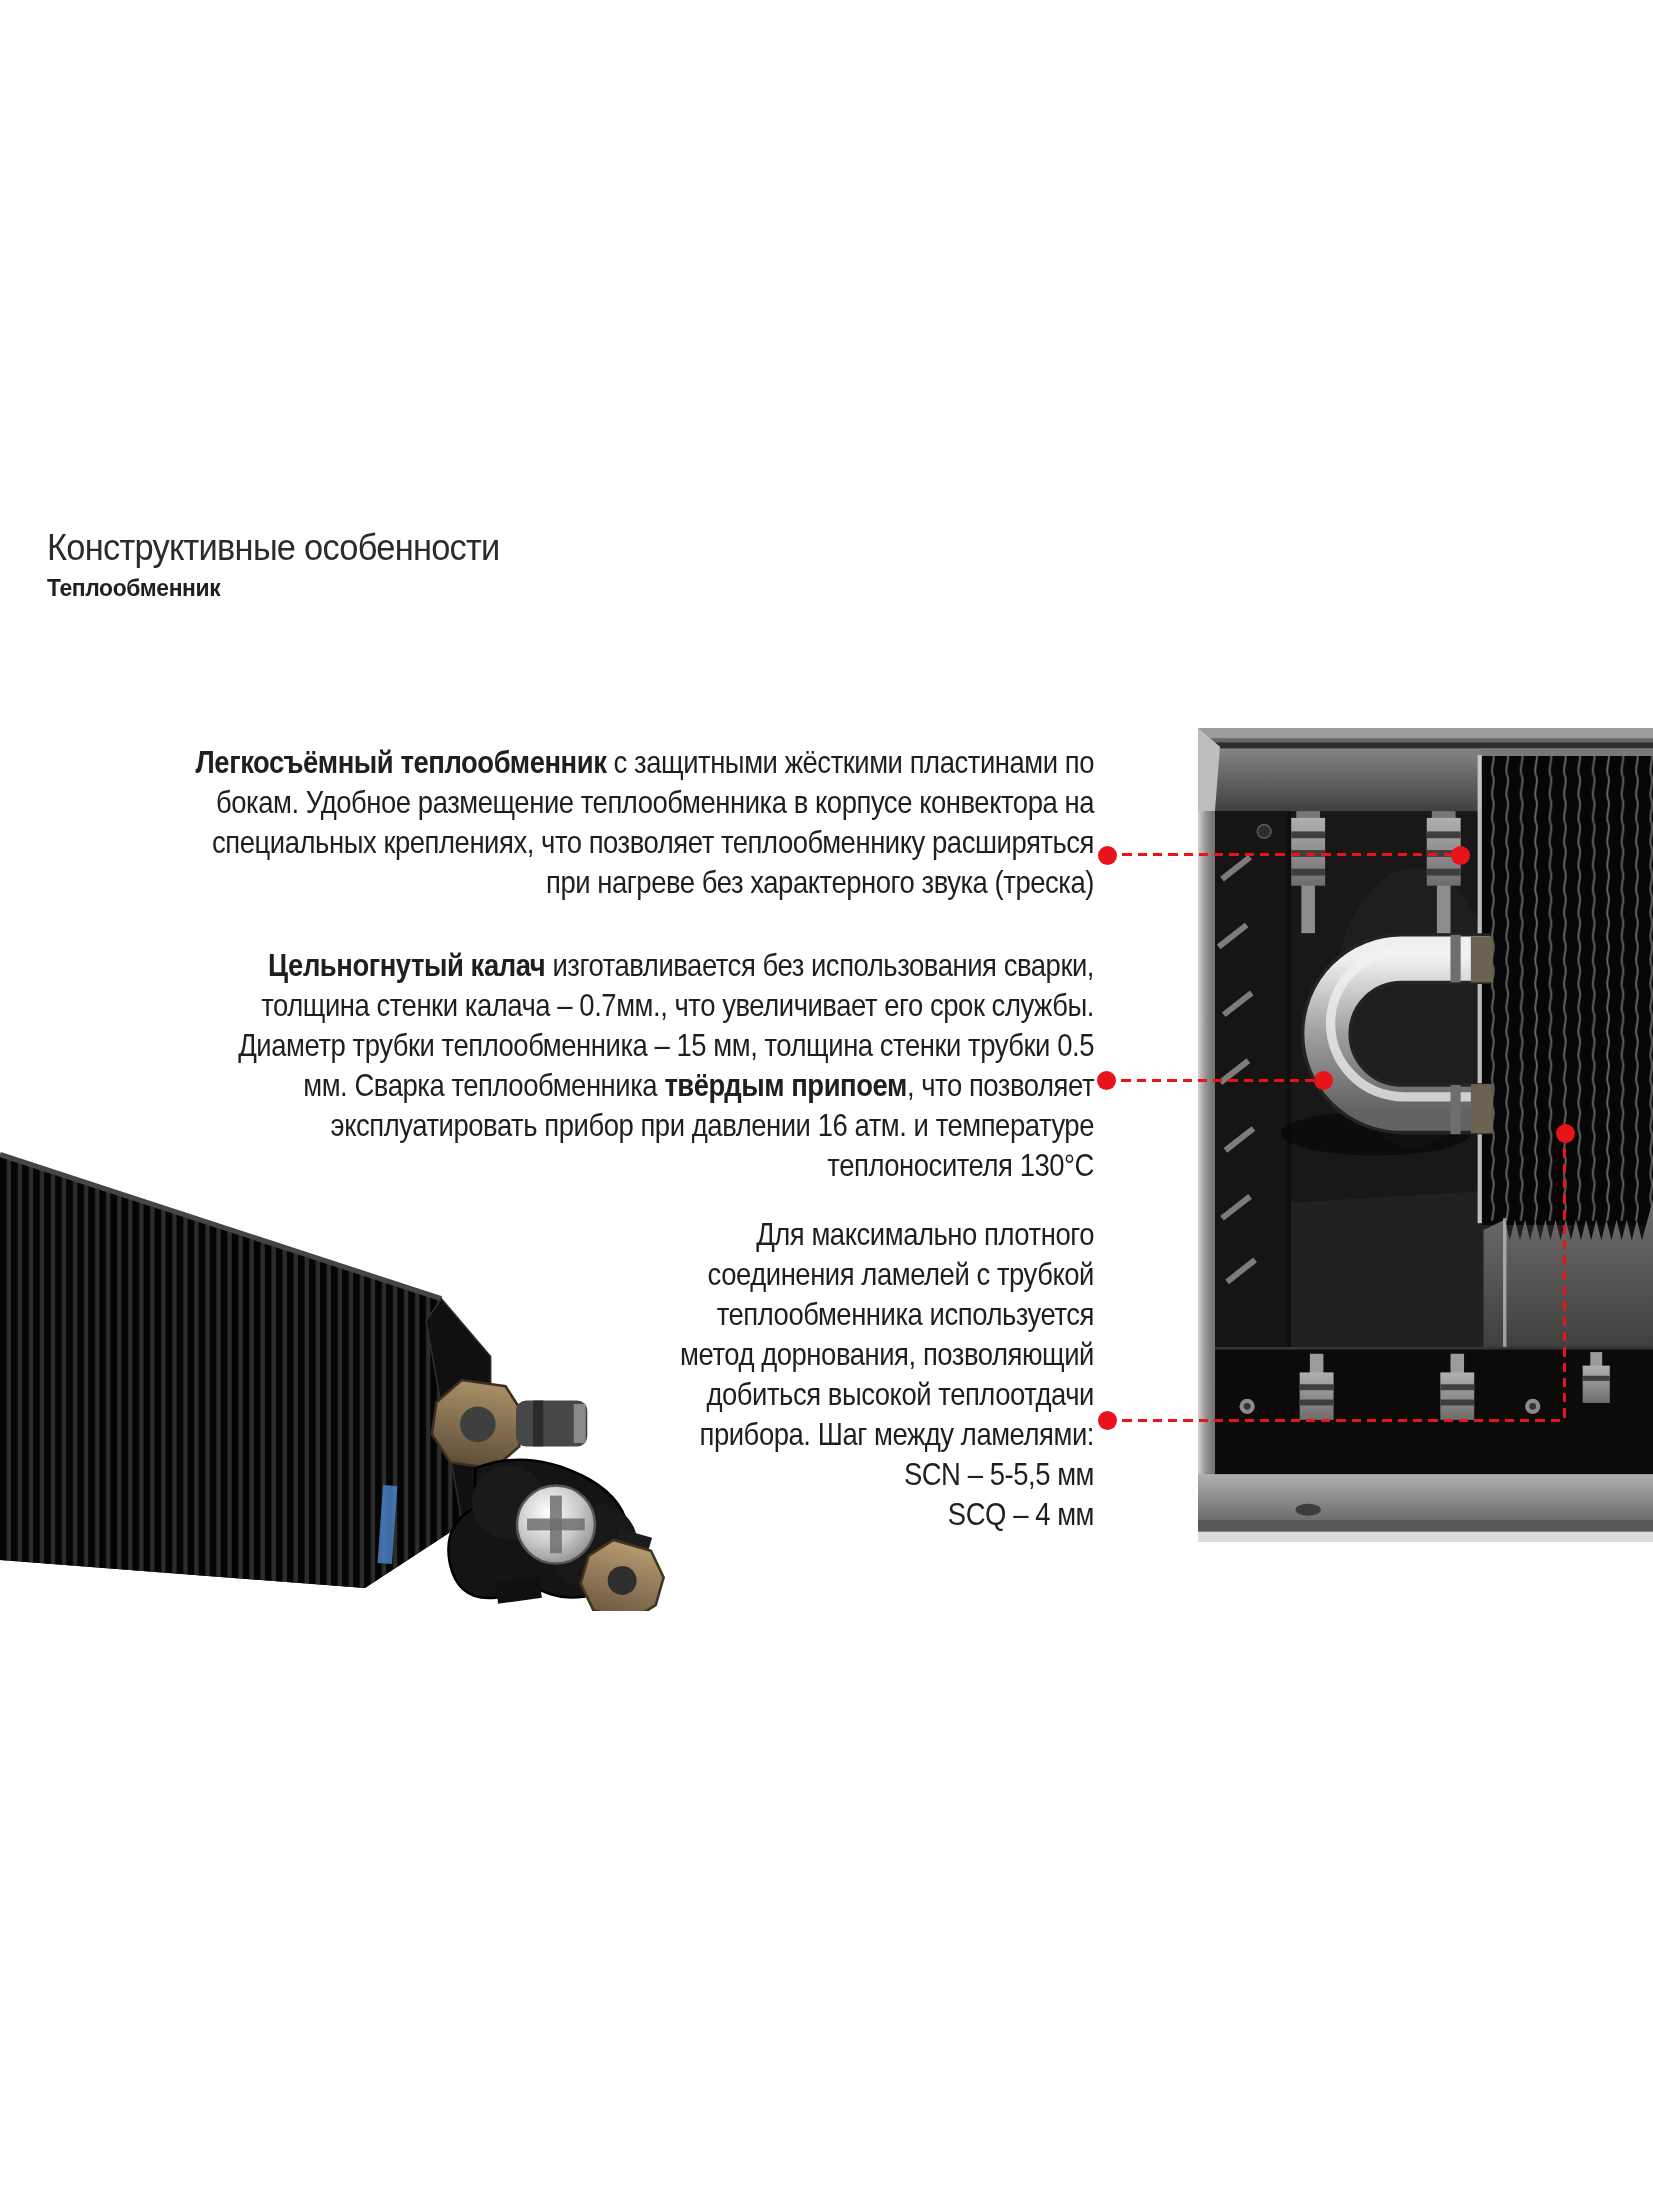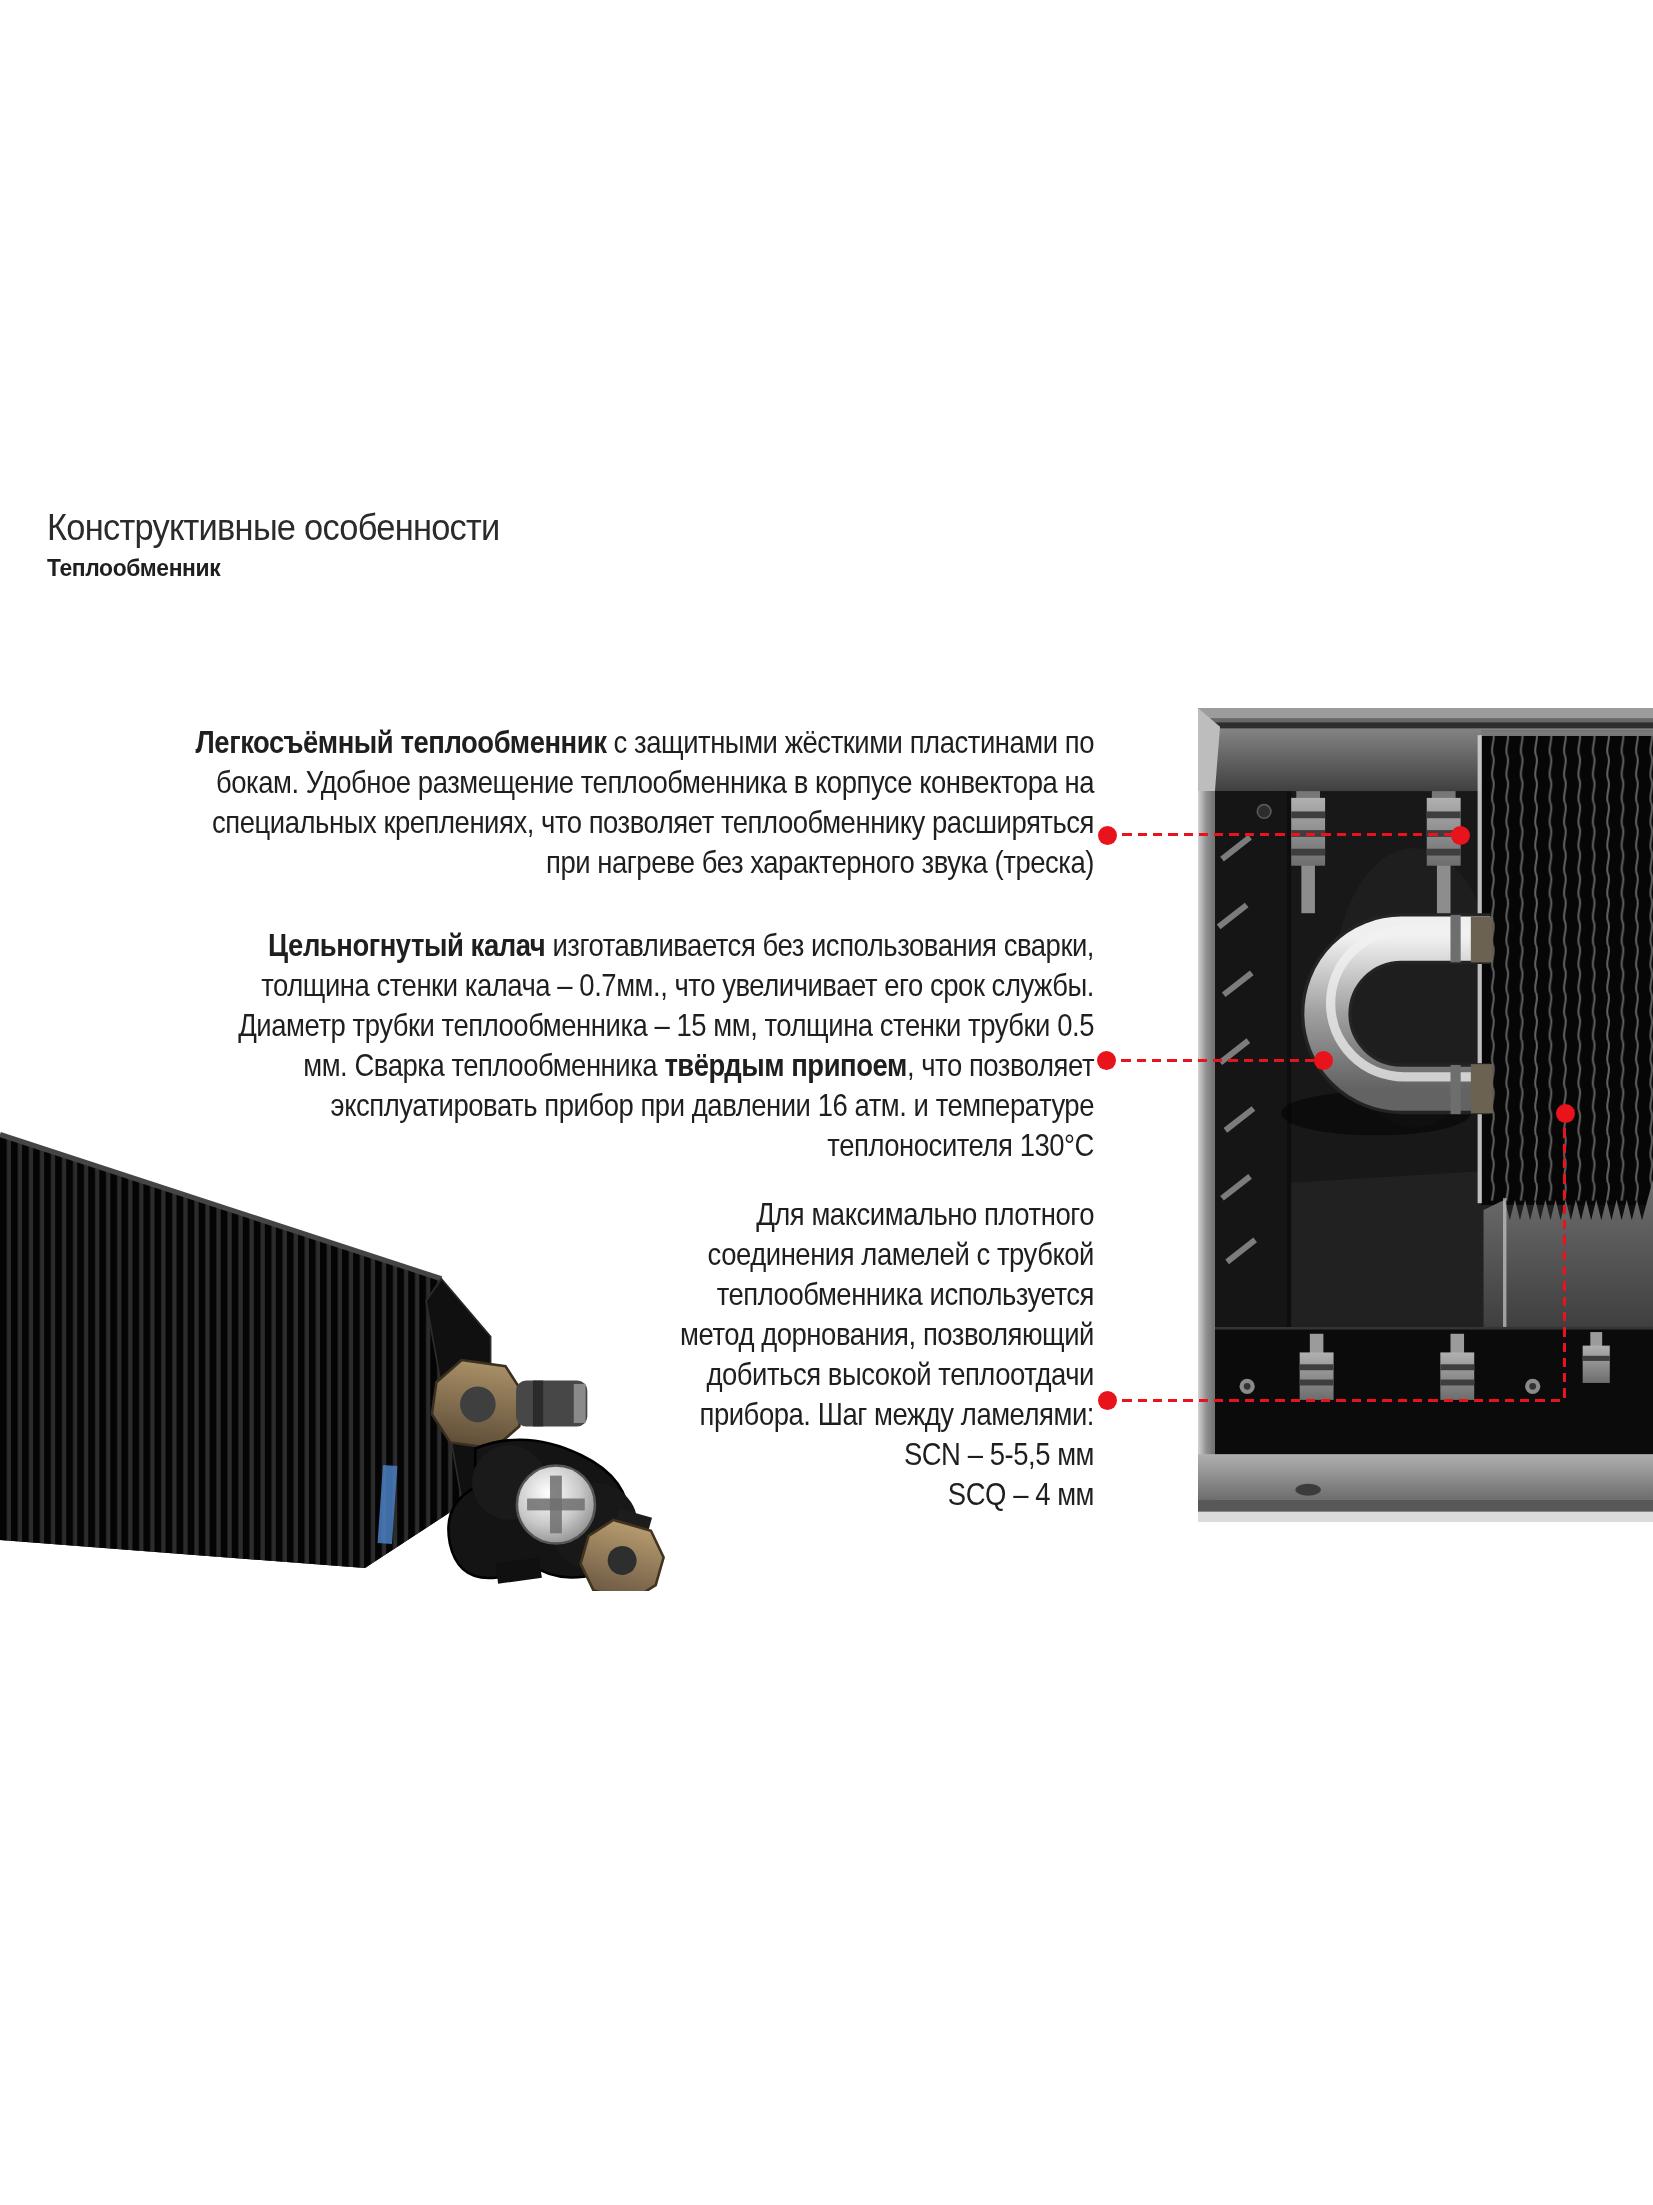--- a/index.html
+++ b/index.html
@@ -1,17 +1,17 @@
 <!DOCTYPE html>
 <html style="--red: #e8131b;font-size:13.6px"><head>
 <meta charset="utf-8">
 <style>
   html,body{margin:0;padding:0;background:#ffffff;}
   .page{position:relative;width:1654px;height:1657px;background:#ffffff;overflow:hidden;
-        font-family:"Liberation Sans", sans-serif;}
+        font-family:"Liberation Sans", sans-serif;margin-top:20px;}
   .page-title{position:absolute;left:47px;top:506px;font-size:37px;line-height:44px;
         color:#2b2b2b;letter-spacing:-0.8px;transform:scaleX(.93);transform-origin:0 0;white-space:nowrap;}
   .page-subtitle{position:absolute;left:47px;top:553px;font-size:24.6px;line-height:29px;font-weight:bold;
         color:#1f1f1f;letter-spacing:-0.4px;transform:scaleX(.93);transform-origin:0 0;white-space:nowrap;}
   .para{position:absolute;text-align:right;font-size:30.5px;line-height:40px;color:#1f1f1f;
         letter-spacing:-0.5px;white-space:pre-line;transform:scaleX(.9);transform-origin:100% 0;z-index:6;}
   .para .b{font-weight:bold;}
   .p1{right:560px;top:722px;width:1069px;}
   .p2{right:560px;top:925px;width:1069px;}
   .p3{right:560px;top:1194px;width:594px;}

